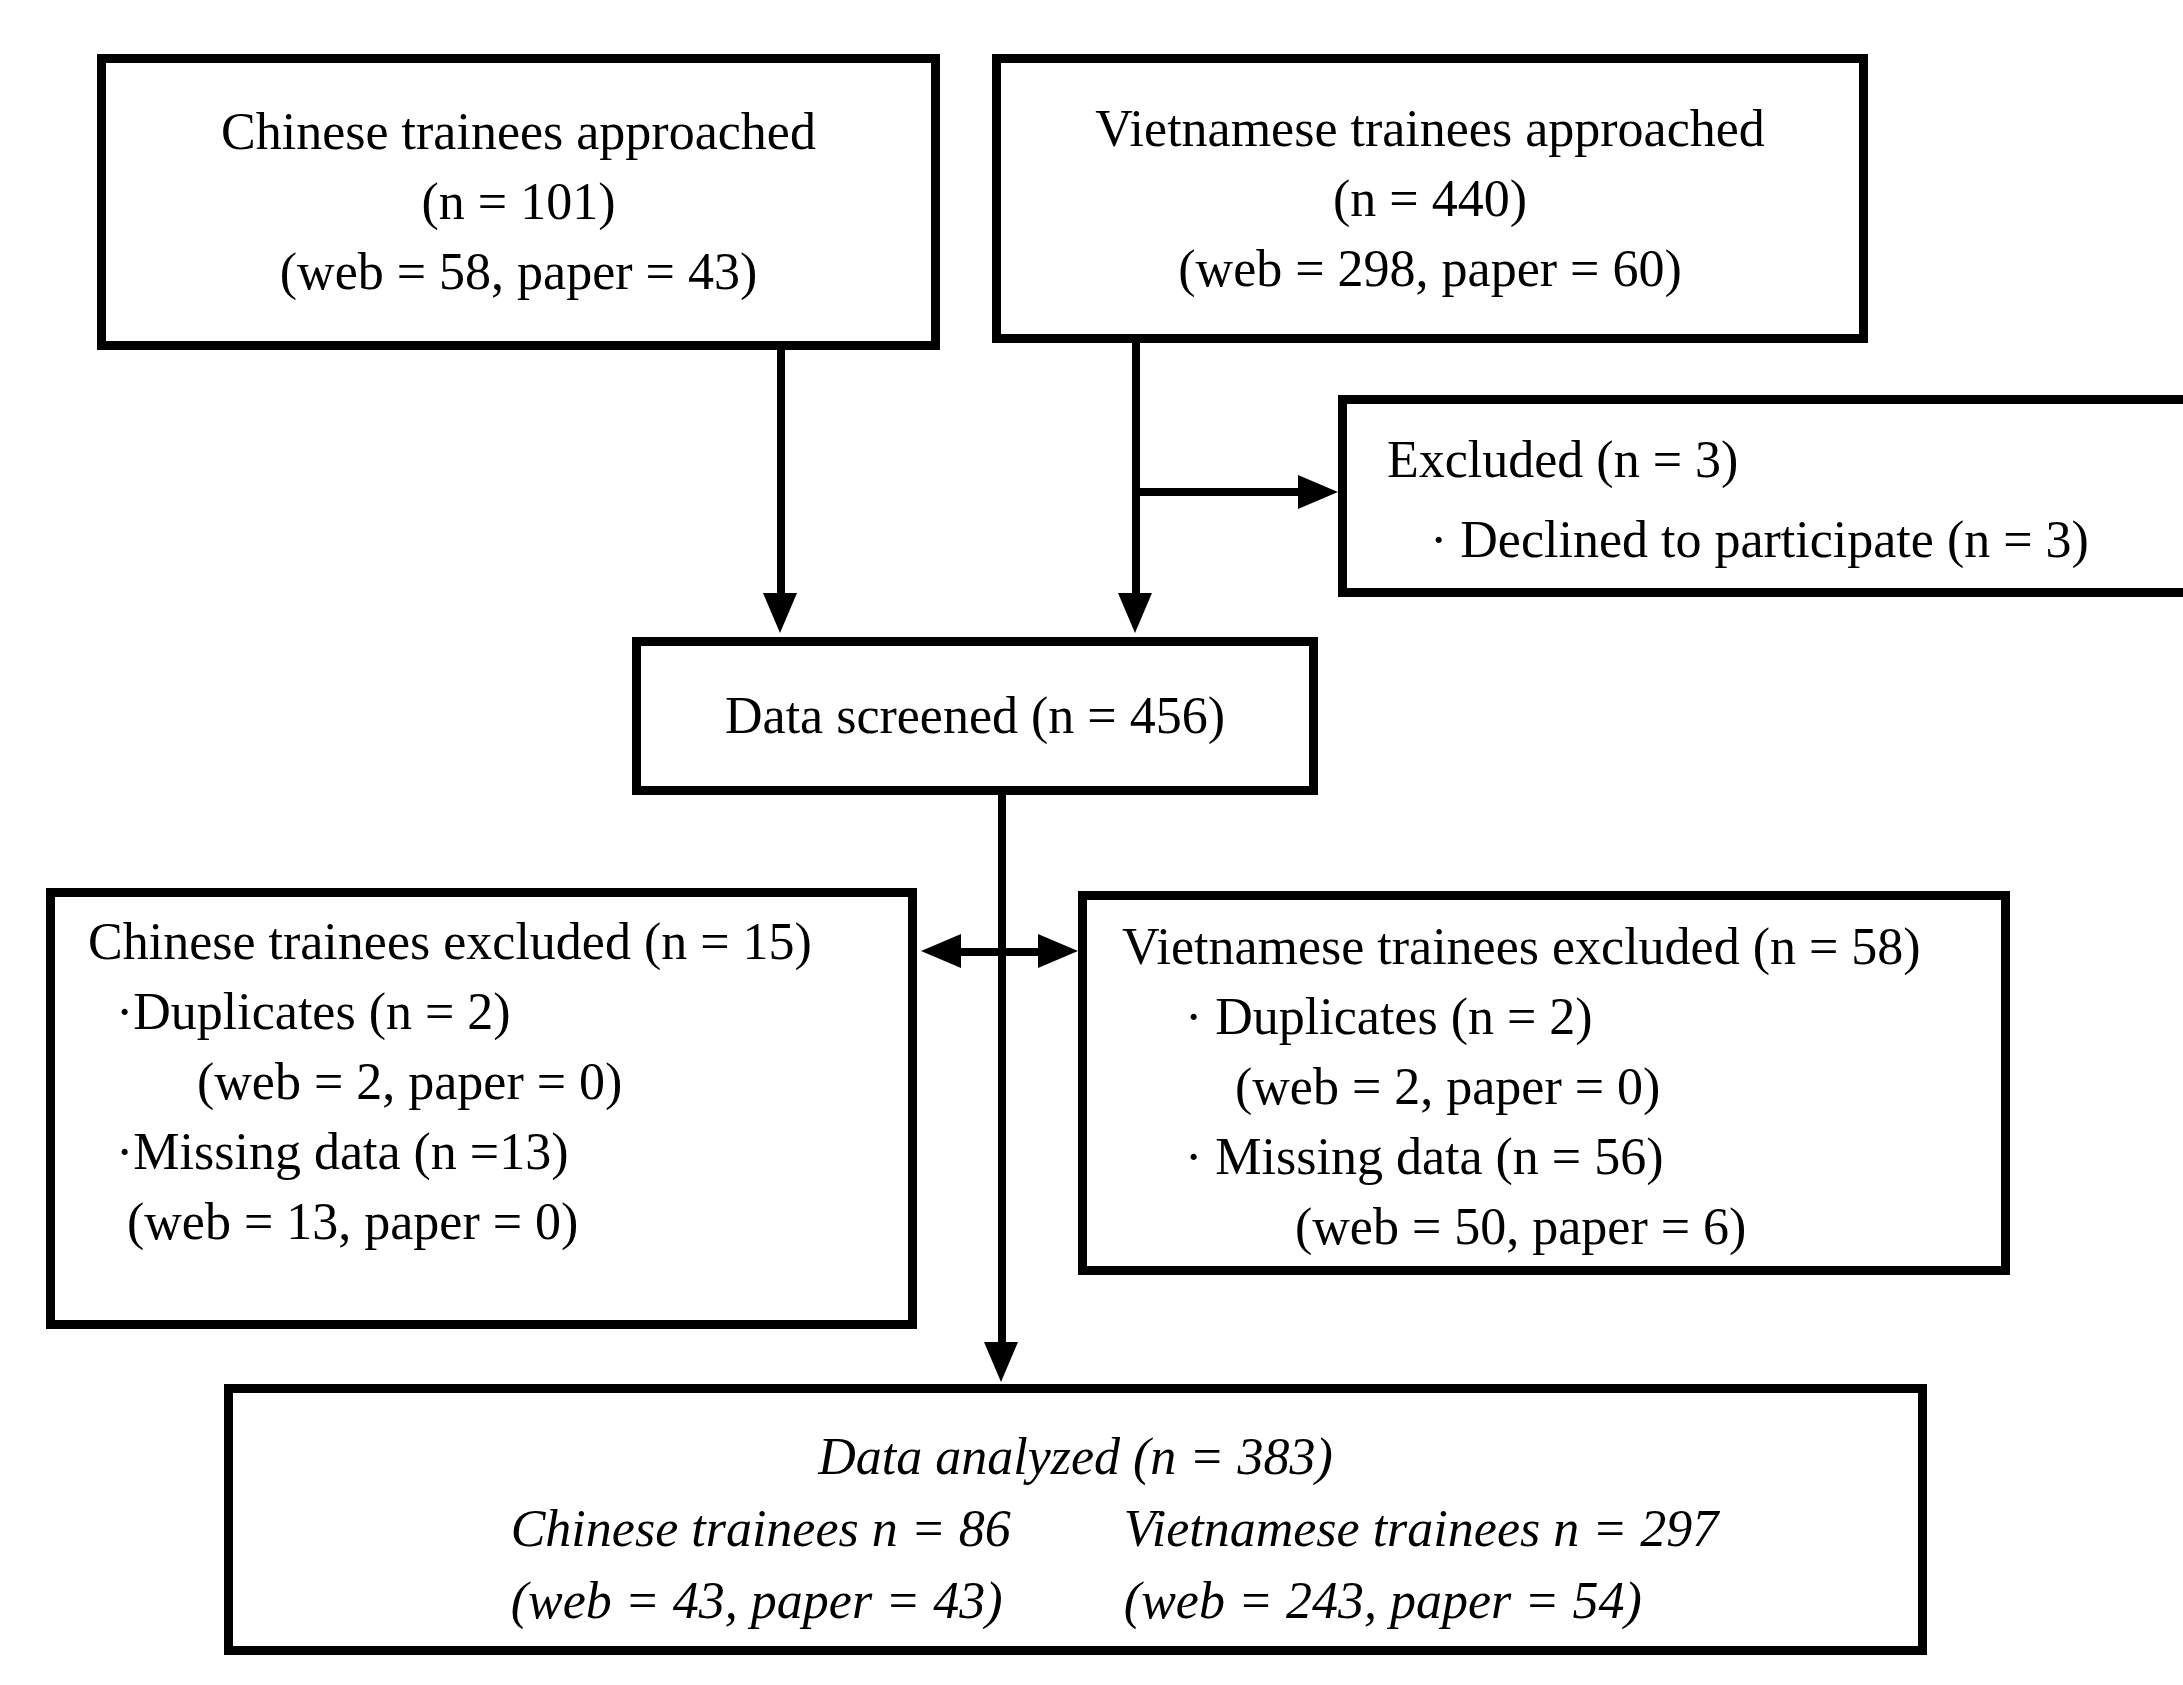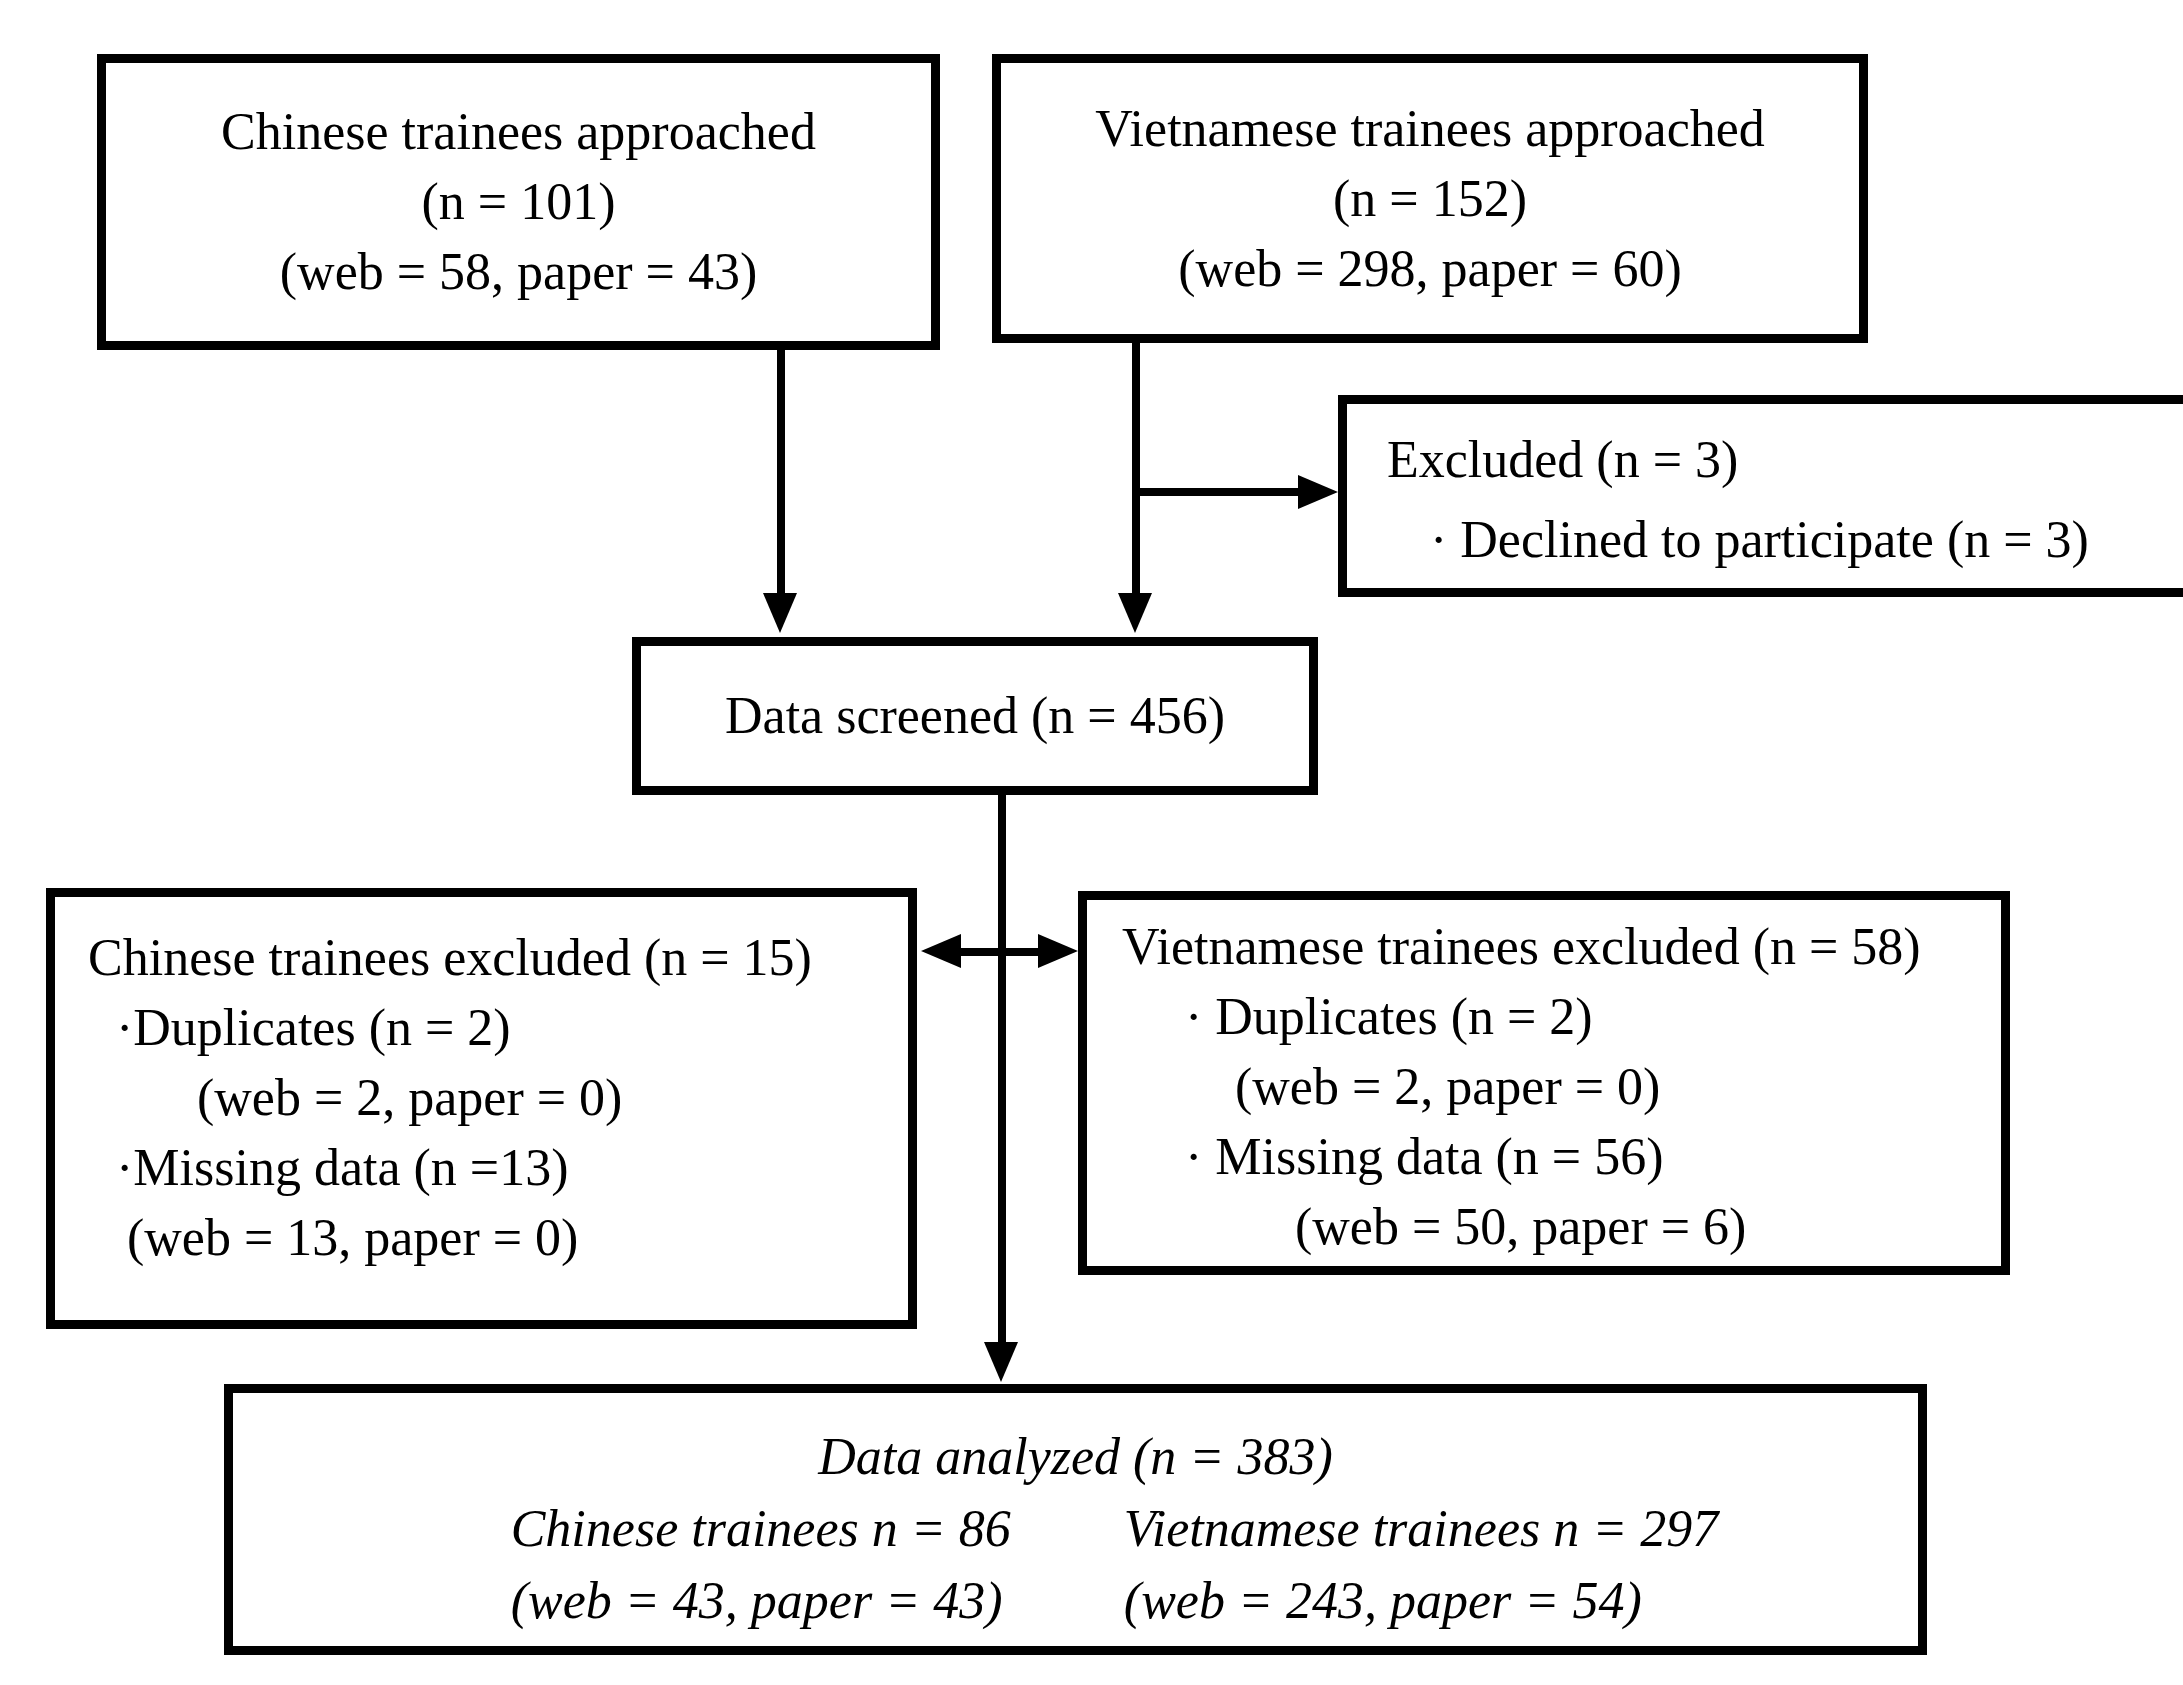--- a/index.html
+++ b/index.html
@@ -39,21 +39,21 @@
   
   #box-excluded { left: 1338px; top: 395px; width: 960px; height: 202px;
                   padding: 15.6px 0 0 40px; line-height: 80px; font-family: Liberation Serif, serif; }
   #box-excluded .bullet { margin-left: 43px; }
 
   
   #box-data-screened { left: 632px; top: 637px; width: 686px; height: 158px; }
 
   
   #box-chinese-excluded { left: 46px; top: 888px; width: 871px; height: 441px;
-                          padding: 26px 0 0 33px; }
+                          padding: 10px 0 0 33px; }
   #box-chinese-excluded .bullet  { margin-left: 28px; }
   #box-chinese-excluded .detail1 { margin-left: 109px; }
   #box-chinese-excluded .detail2 { margin-left: 39px; }
 
   #box-vietnamese-excluded { left: 1078px; top: 891px; width: 932px; height: 384px;
                              padding: 12px 0 0 35px; }
   #box-vietnamese-excluded .bullet  { margin-left: 63px; }
   #box-vietnamese-excluded .detail1 { margin-left: 113px; }
   #box-vietnamese-excluded .detail2 { margin-left: 173px; }
 
@@ -105,21 +105,21 @@
 <div class="diagram">
 
   <div class="box centered" id="box-chinese-approached">
     <div class="line">Chinese trainees approached</div>
     <div class="line">(n = 101)</div>
     <div class="line">(web = 58, paper = 43)</div>
   </div>
 
   <div class="box centered" id="box-vietnamese-approached">
     <div class="line">Vietnamese trainees approached</div>
-    <div class="line">(n = 152)</div>
+    <div class="line">(n = 440)</div>
     <div class="line">(web = 298, paper = 60)</div>
   </div>
 
   <div class="box" id="box-excluded">
     <div class="line">Excluded (n = 3)</div>
     <div class="line bullet">· Declined to participate (n = 3)</div>
   </div>
 
   <div class="box centered" id="box-data-screened">
     <div class="line">Data screened (n = 456)</div>

